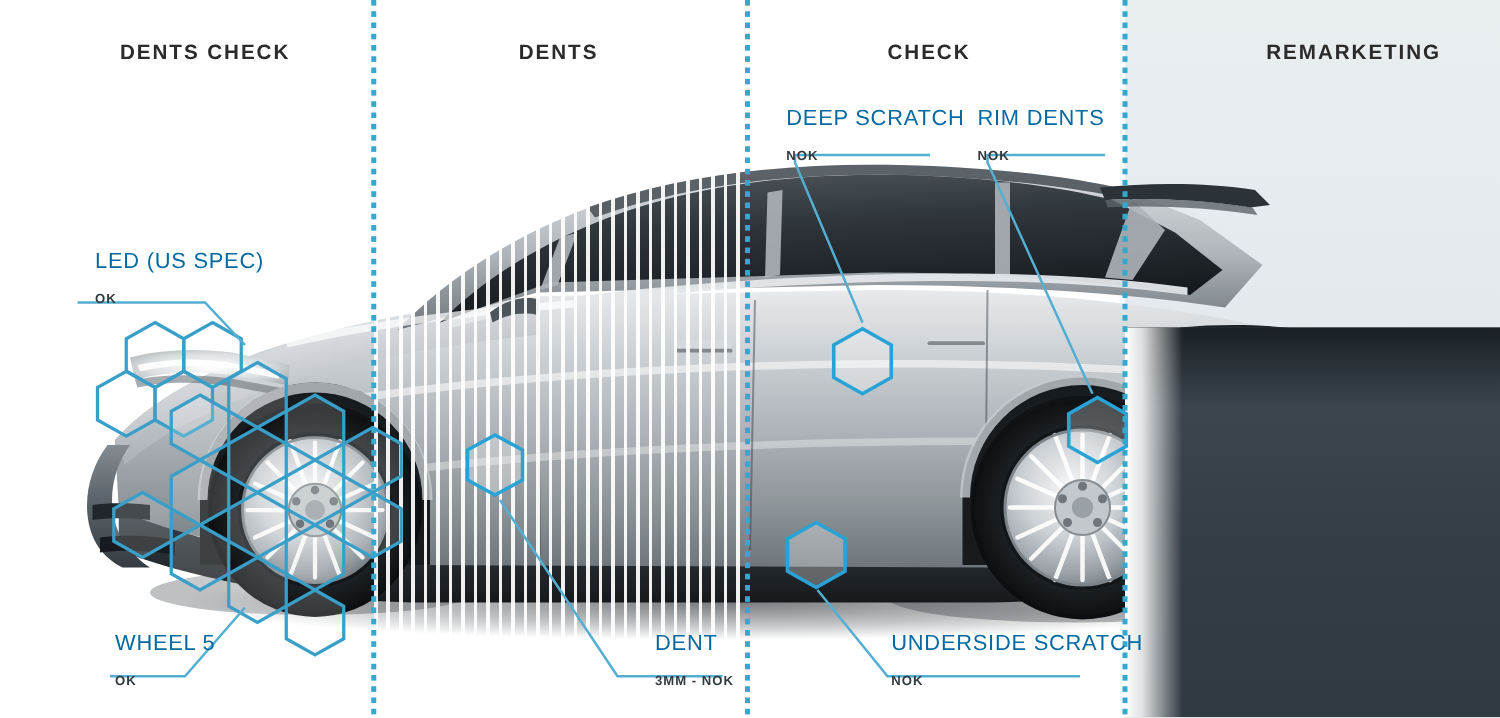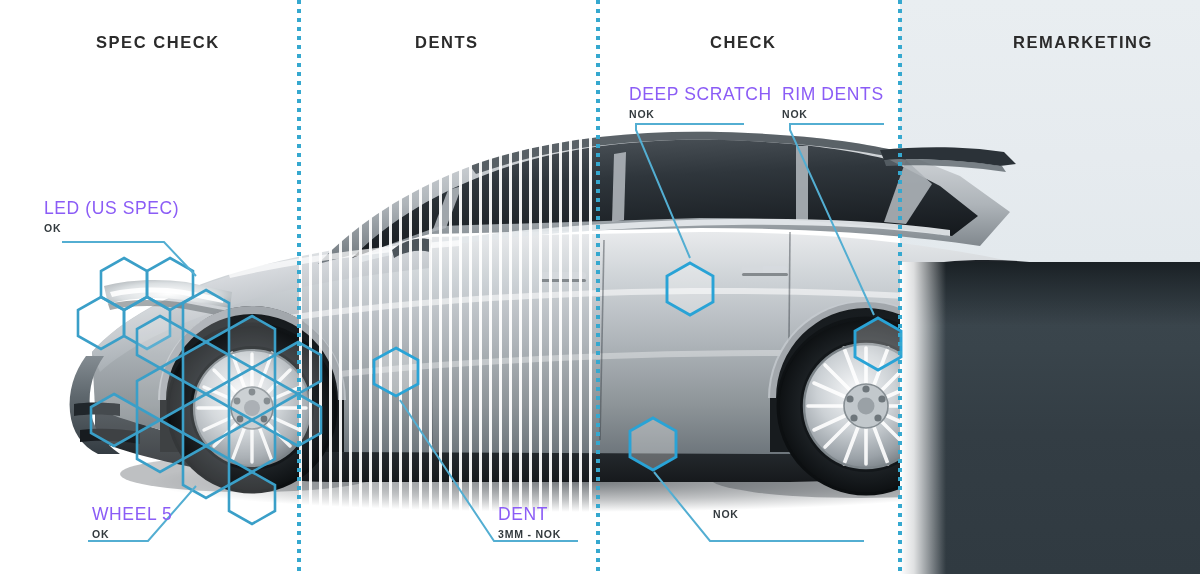--- a/index.html
+++ b/index.html
@@ -43,22 +43,22 @@
   .divider{position:absolute;top:0;height:574px;width:4px;
      background-image:linear-gradient(#35a8cf 50%,rgba(255,255,255,0) 0%);
      background-size:4px 9px;background-repeat:repeat-y;}
 
   
   .sec-title{position:absolute;top:33px;font-size:16.5px;font-weight:bold;
      letter-spacing:1.55px;color:#2b2b2b;white-space:nowrap;}
 
   
   .anno{position:absolute;white-space:nowrap;}
-  .anno .t{font-size:17.5px;letter-spacing:.6px;color:#8b5cf6;line-height:1.15;font-weight:400;}
-  .anno .s{font-size:10.5px;font-weight:bold;letter-spacing:.8px;color:#333a3e;margin-top:4px;}
+  .anno .t{font-size:17.5px;letter-spacing:.6px;color:#0369a1;line-height:1.15;font-weight:400;}
+  .anno .s{font-size:10.5px;font-weight:bold;letter-spacing:.8px;color:#333a3e;margin-top:15px;}
 
   
   #leaders{position:absolute;inset:0;pointer-events:none;}
 
   
   #hexes{position:absolute;inset:0;pointer-events:none;}
 </style>
 </head>
 <body>
 
@@ -402,47 +402,48 @@
       <path d="M884,124 L790,124 L790,130 L874,315"></path>
 
       <path d="M864,541 L710,541 L654,472"></path>
     </g>
   </svg>
 
   <div class="divider" style="left:297px"></div>
   <div class="divider" style="left:596px"></div>
   <div class="divider" style="left:898px"></div>
 
-  <div class="sec-title" style="left:96px">SPEC CHECK</div>
+  <div class="sec-title" style="left:96px">DENTS CHECK</div>
   <div class="sec-title" style="left:415px">DENTS</div>
   <div class="sec-title" style="left:710px">CHECK</div>
   <div class="sec-title" style="left:1013px">REMARKETING</div>
 
-  <div class="anno" style="left:44px;top:198px">
+  <div class="anno" style="left:76px;top:198px">
     <div class="t">LED (US SPEC)</div>
     <div class="s">OK</div>
   </div>
 
   <div class="anno" style="left:92px;top:504px">
     <div class="t">WHEEL 5</div>
     <div class="s">OK</div>
   </div>
 
-  <div class="anno" style="left:498px;top:504px">
+  <div class="anno" style="left:524px;top:504px">
     <div class="t">DENT</div>
     <div class="s">3MM - NOK</div>
   </div>
 
   <div class="anno" style="left:629px;top:84px">
     <div class="t">DEEP SCRATCH</div>
     <div class="s">NOK</div>
   </div>
 
   <div class="anno" style="left:782px;top:84px">
     <div class="t">RIM DENTS</div>
     <div class="s">NOK</div>
   </div>
 
   <div class="anno" style="left:713px;top:504px">
+    <div class="t">UNDERSIDE SCRATCH</div>
     <div class="s">NOK</div>
   </div>
 
 </div>
 
 </body></html>

